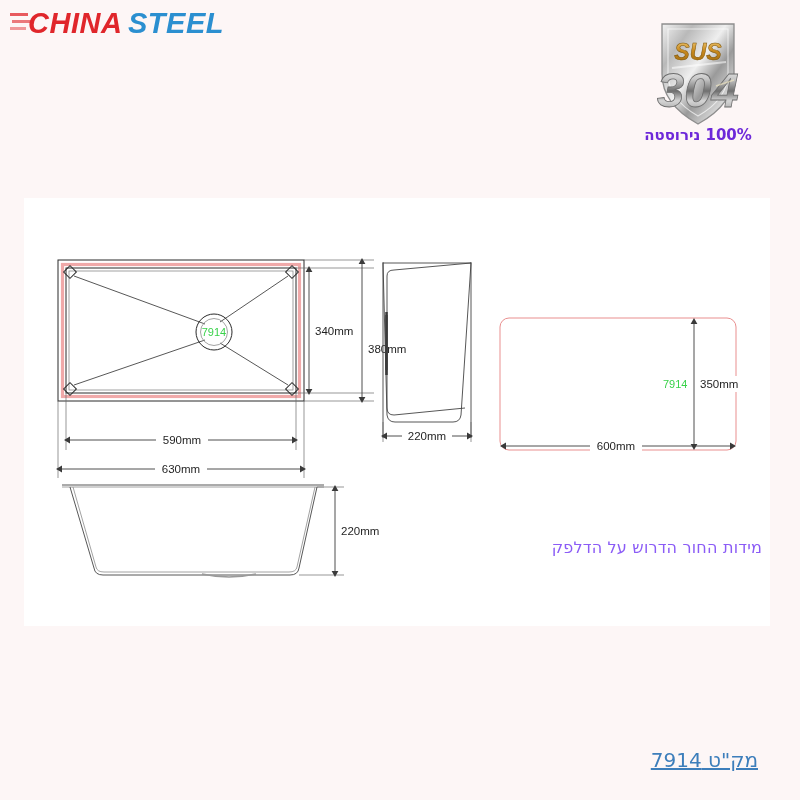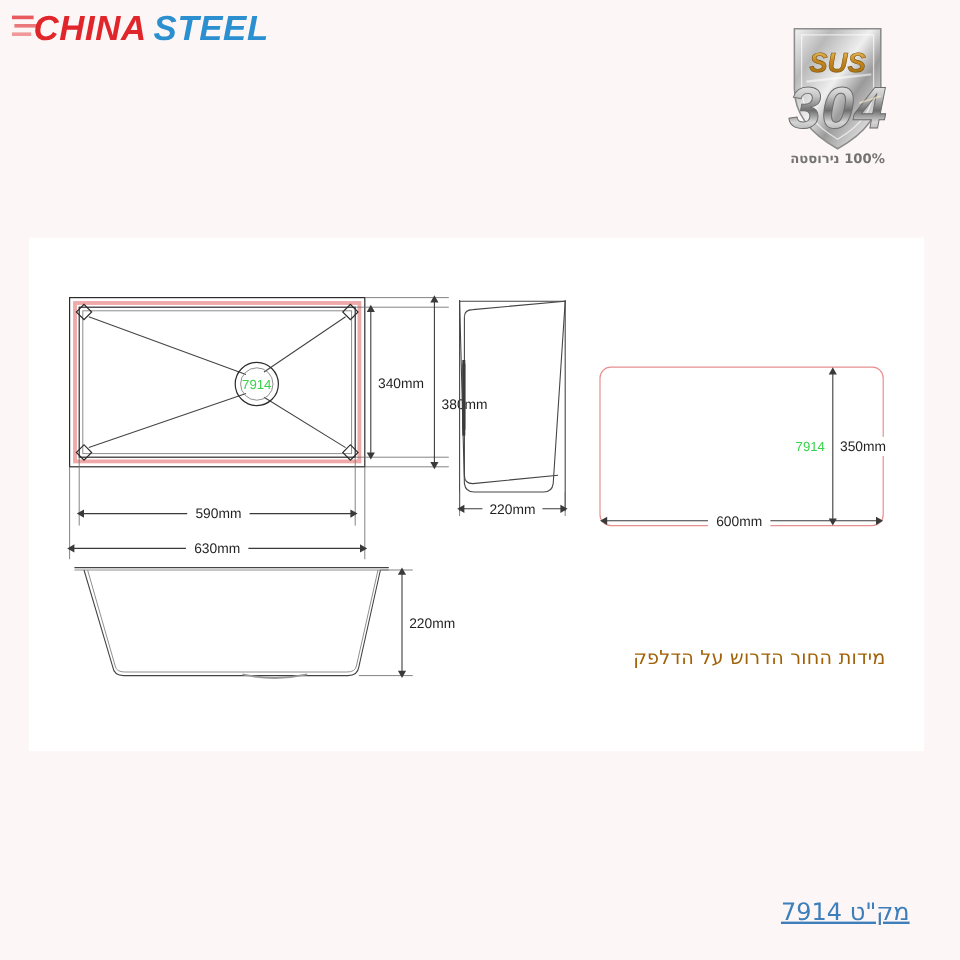--- a/index.html
+++ b/index.html
@@ -39,54 +39,54 @@
     height: 135px;
     font-style: italic;
   }
   .badge-caption {
     position: absolute;
     left: 598px;
     top: 126px;
     width: 200px;
     text-align: center;
     direction: rtl;
-    font-size: 11px;
+    font-size: 15px;
     font-weight: bold;
-    color: #737373;
+    color: #6d28d9;
     font-family: "DejaVu Sans", sans-serif;
   }
 
   
   .panel {
     position: absolute;
     left: 24px;
     top: 198px;
     width: 746px;
     height: 428px;
     background: #ffffff;
   }
 
   .drawing {
     position: absolute;
     left: 24px;
-    top: 198px;
+    top: 210px;
     width: 746px;
     height: 428px;
   }
 
   
   .note {
     position: absolute;
-    left: 418px;
+    left: 442px;
     top: 538px;
     width: 320px;
     text-align: right;
     direction: rtl;
     font-size: 16px;
-    color: #a16207;
+    color: #8b5cf6;
     font-family: "DejaVu Sans", sans-serif;
     letter-spacing: 0.2px;
   }
 
   
   .sku-link {
     position: absolute;
     right: 42px;
     top: 748px;
     direction: rtl;

